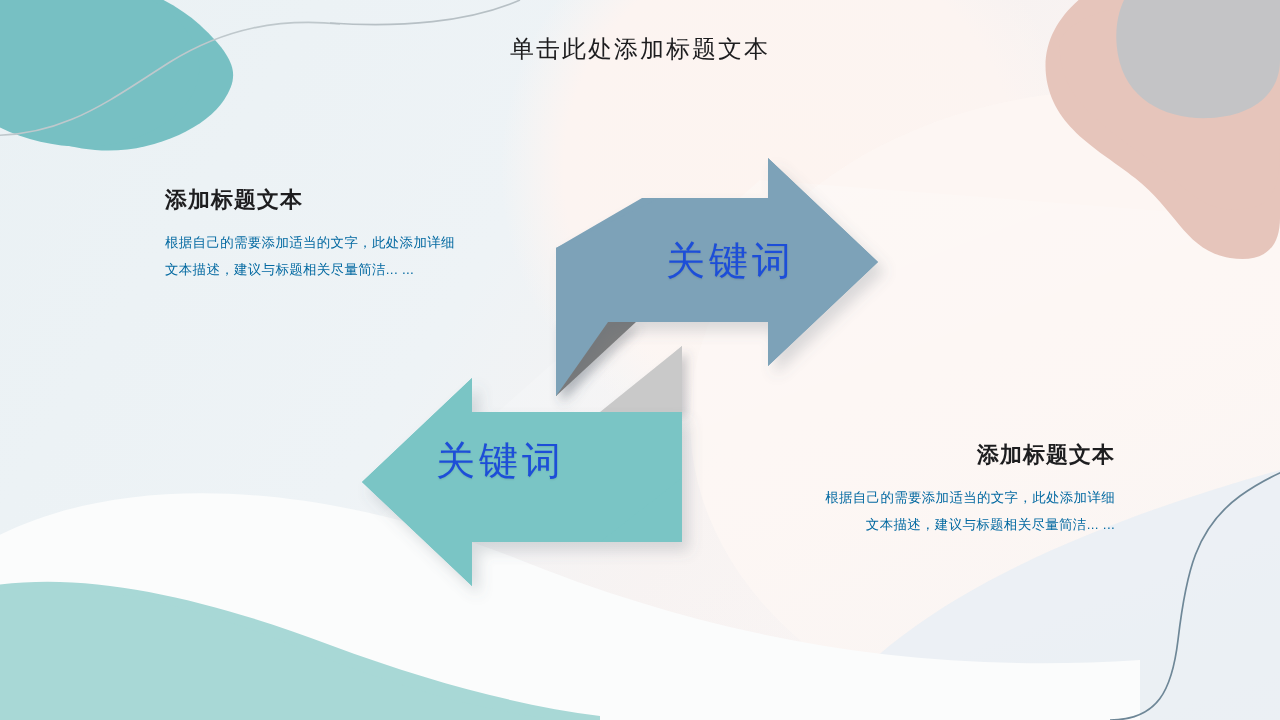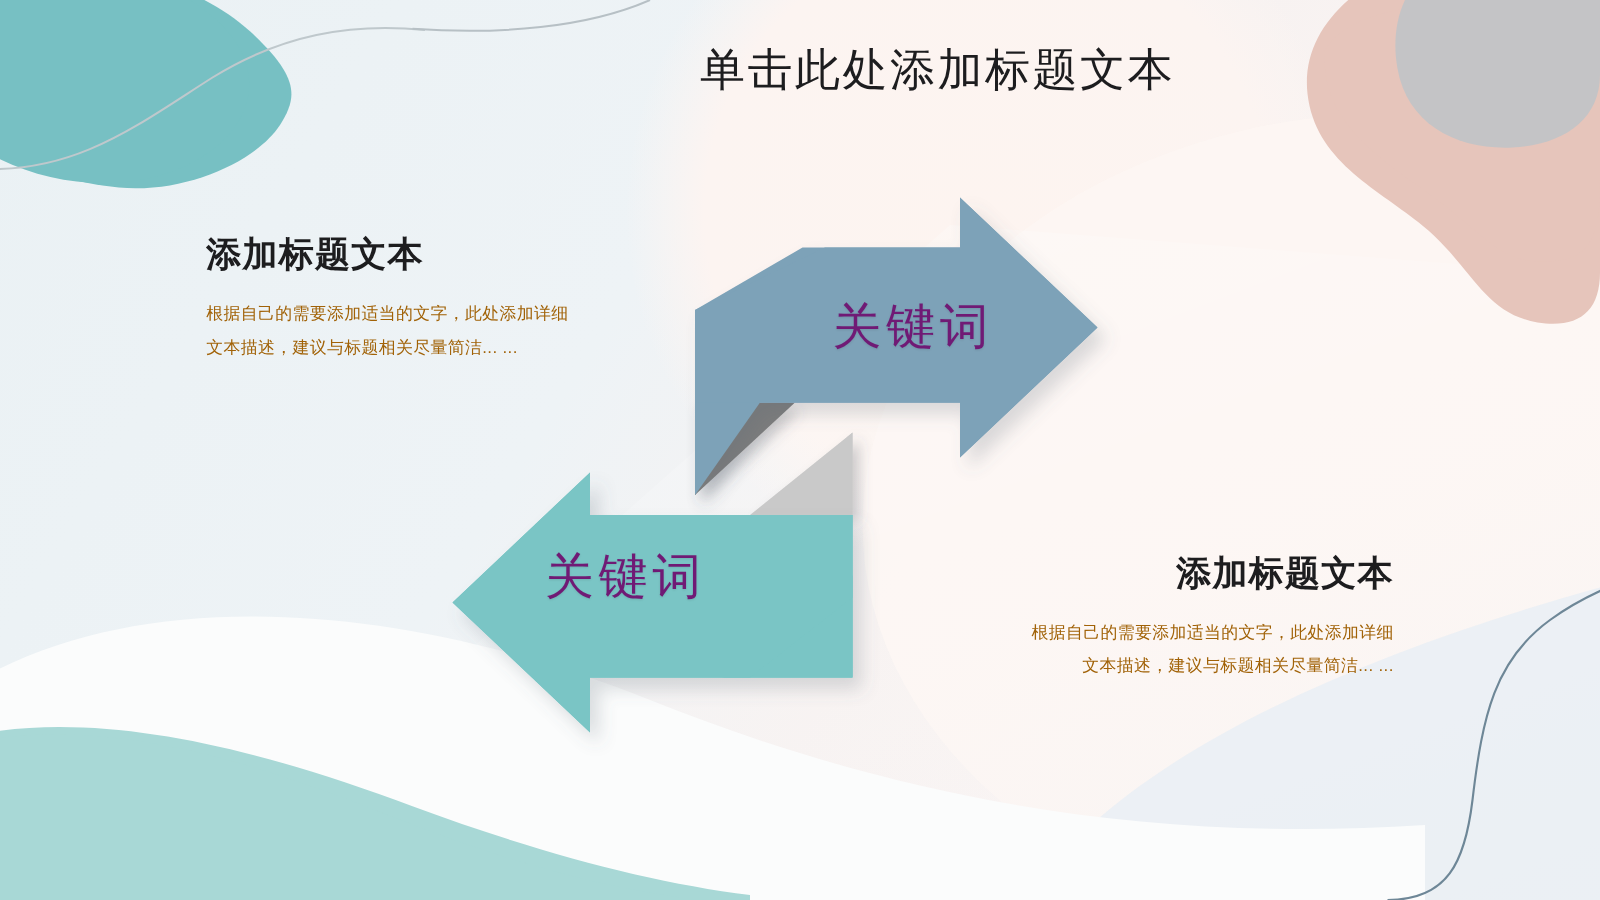--- a/index.html
+++ b/index.html
@@ -33,26 +33,25 @@
   .title-block {
     position: absolute;
     left: 340px;
     top: 36px;
     width: 600px;
     text-align: center;
     z-index: 20;
   }
   .title-main {
     font-family: "Liberation Serif", serif;
-    font-size: 36px;
+    font-size: 24px;
     line-height: 1.15;
     color: #1d1d1f;
     letter-spacing: 2px;
     white-space: nowrap;
-    text-align: right;
   }
   .title-sub {
     margin-top: 10px;
     font-family: "Liberation Sans", sans-serif;
     font-size: 19px;
     color: #b9b9bd;
     letter-spacing: 0.4px;
     white-space: nowrap;
   }
 
@@ -61,46 +60,46 @@
     position: absolute;
     width: 300px;
     z-index: 20;
   }
   .text-block.left-block  { left: 165px;  top: 185px; text-align: left; }
   .text-block.right-block { left: 815px;  top: 440px; text-align: right; }
 
   .block-heading {
     font-family: Liberation Serif, serif;
     font-weight: bold;
-    font-size: 28px;
+    font-size: 22px;
     color: #1d1d1f;
     letter-spacing: 1px;
     margin-bottom: 14px;
   }
   .block-body {
     font-family: "Liberation Sans", sans-serif;
     font-size: 13.5px;
     line-height: 2.0;
-    color: #a16207;
+    color: #0369a1;
     letter-spacing: 0.3px;
   }
 
   
   .arrow-wrap {
     position: absolute;
     z-index: 15;
   }
   #arrow-right-wrap { left: 548px; top: 150px; width: 348px; height: 260px; }
   #arrow-left-wrap  { left: 358px; top: 330px; width: 348px; height: 260px; }
 
   .arrow-label {
     position: absolute;
     font-family: "Liberation Serif", serif;
     font-size: 39px;
-    color: #701a75;
+    color: #1d4ed8;
     letter-spacing: 4px;
     text-shadow: 0 1px 2px rgba(0,0,0,0.10);
     pointer-events: none;
     white-space: nowrap;
   }
   #arrow-right-label { left: 118px; top: 84px; }
   #arrow-left-label  { left: 78px;  top: 104px; }
 </style>
 </head>
 <body>

